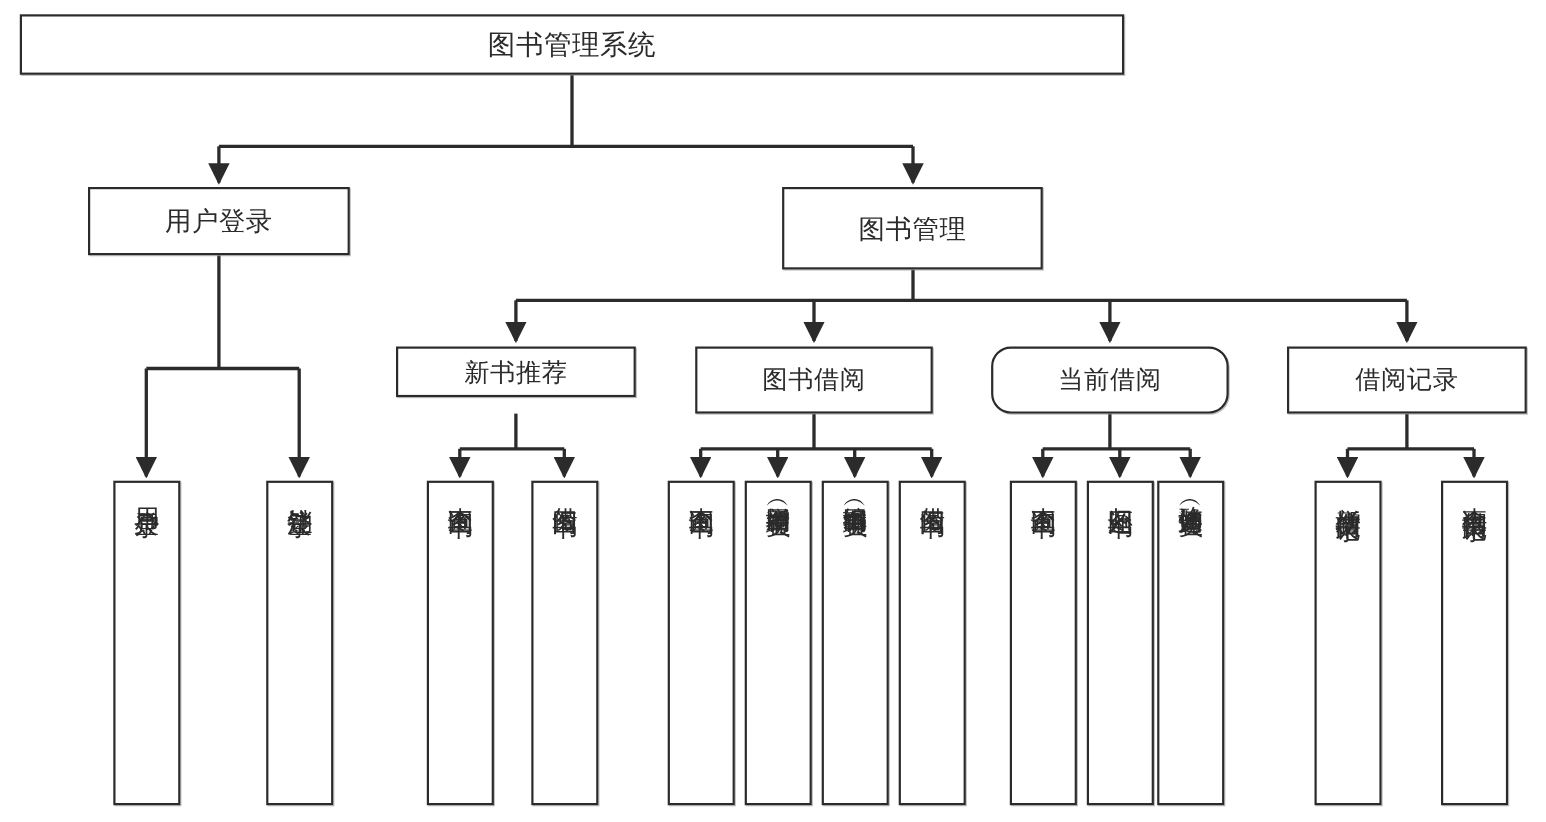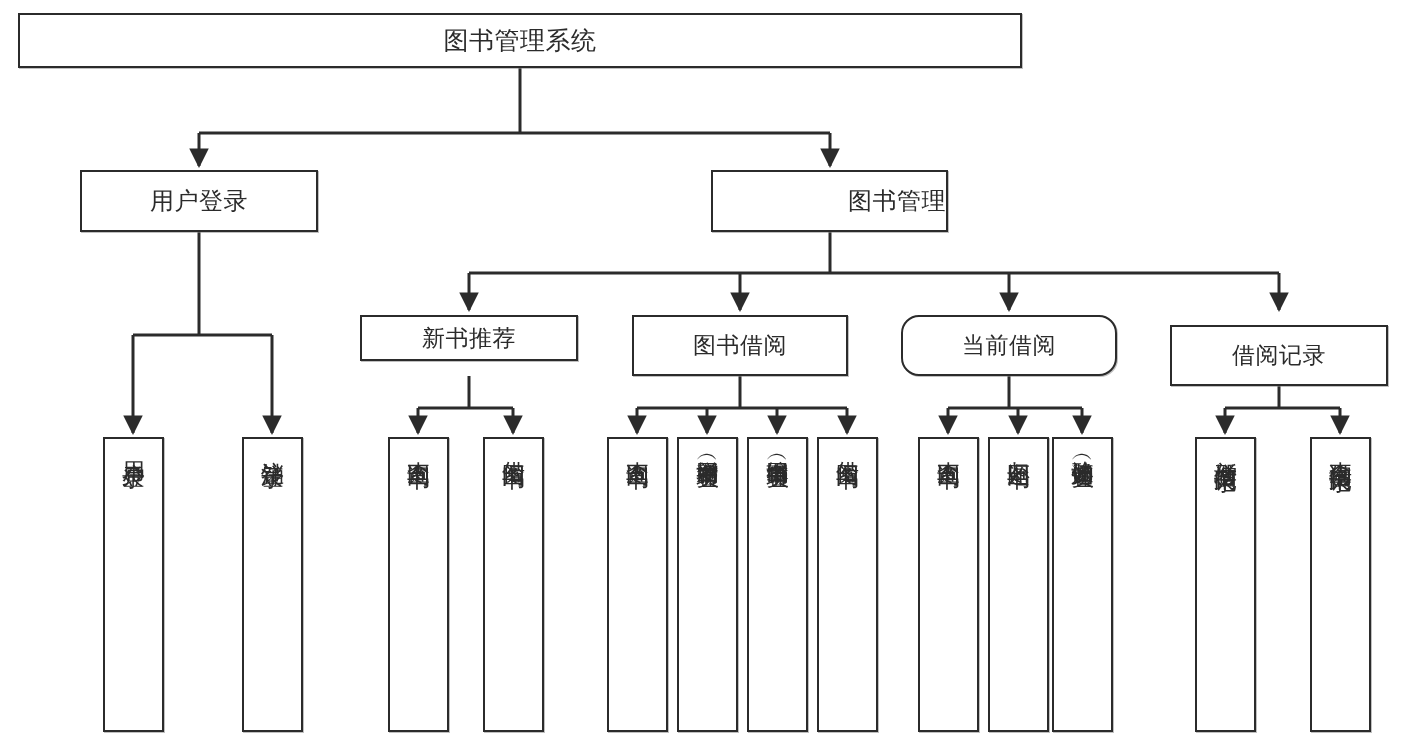--- a/index.html
+++ b/index.html
@@ -132,34 +132,34 @@
     </g>
   </svg>
 
   <div class="node root" style="left:18px; top:13px; width:1004px; height:55px;">
     <span class="lbl">图书管理系统</span>
   </div>
 
   <div class="node lvl2" style="left:80px; top:170px; width:238px; height:62px;">
     <span class="lbl">用户登录</span>
   </div>
-  <div class="node lvl2" style="left:711px; top:170px; width:237px; height:62px;justify-content:flex-end;">
+  <div class="node lvl2" style="left:711px; top:170px; width:237px; height:75px;">
     <span class="lbl">图书管理</span>
   </div>
 
   <div class="node lvl3" style="left:360px; top:315px; width:218px; height:46px;">
     <span class="lbl">新书推荐</span>
   </div>
   <div class="node lvl3" style="left:632px; top:315px; width:216px; height:61px;">
     <span class="lbl">图书借阅</span>
   </div>
   <div class="node lvl3" style="left:901px; top:315px; width:216px; height:61px;border-radius:18px;">
     <span class="lbl">当前借阅</span>
   </div>
-  <div class="node lvl3" style="left:1170px; top:325px; width:218px; height:61px;">
+  <div class="node lvl3" style="left:1170px; top:315px; width:218px; height:61px;">
     <span class="lbl">借阅记录</span>
   </div>
 
   <div class="node leaf" style="left:103px; top:437px; width:61px; height:295px;">
     <span class="lbl">用户登录</span>
   </div>
   <div class="node leaf" style="left:242px; top:437px; width:61px; height:295px;">
     <span class="lbl">注销登录</span>
   </div>
 

